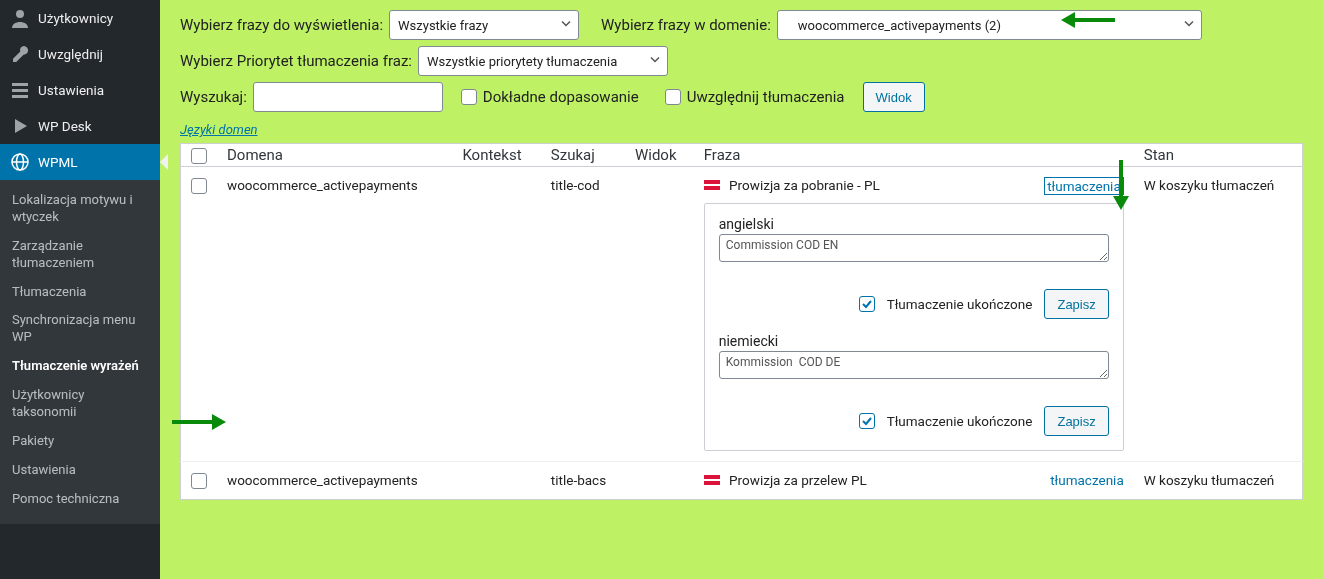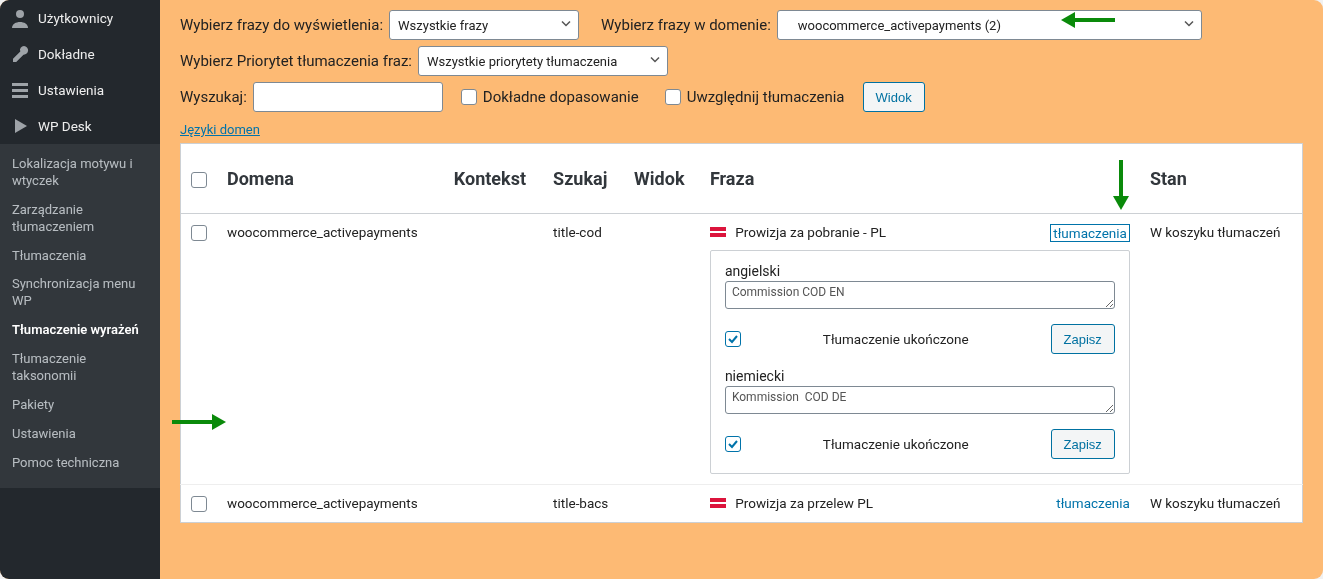--- a/index.html
+++ b/index.html
@@ -1,17 +1,17 @@
 <!DOCTYPE html>
 <html><head>
 <meta charset="utf-8">
 <style>
   * { box-sizing: border-box; }
   html, body { margin:0; padding:0; font-family: -apple-system, BlinkMacSystemFont, "Segoe UI", Roboto, Arial, sans-serif; font-size:13px; color:#222; background:#f1f1f1;}
-  .app { display:flex; width:1323px; height:579px; overflow:hidden; background:#fdba74;border-radius:9px;}
+  .app { display:flex; width:1323px; height:579px; overflow:hidden; background:#bef264;}
   
   .sidebar { width:160px; background:#23282d; color:#eee; flex-shrink:0; }
   .side-item { display:flex; align-items:center; padding:8px 10px; color:#eee; font-size:13.5px; cursor:pointer;}
   .side-item .icon { width:20px; height:20px; margin-right:8px; color:rgba(240,245,250,.6); display:flex; align-items:center; justify-content:center;}
   .side-item.active { background:#0073aa; color:#fff; position:relative;}
   .side-item.active::after{ content:""; position:absolute; right:-8px; top:50%; margin-top:-8px; border:8px solid transparent; border-right-color:#f1f1f1;}
   .submenu { background:#32373c; padding:6px 0 10px 0;}
   .sub-item { padding:6px 12px; color:rgba(240,245,250,.7); font-size:13px; line-height:1.3; cursor:pointer;}
   .sub-item.current { color:#fff; font-weight:600;}
   
@@ -21,32 +21,32 @@
   .lbl { color:#222; font-size:15px;}
   .sel { height:30px; border:1px solid #7e8993; border-radius:3px; background:#fff; padding:0 28px 0 8px; font-size:13px; position:relative; display:inline-flex; align-items:center; cursor:pointer;}
   .sel .chev { position:absolute; right:6px; top:50%; transform:translateY(-50%); pointer-events:none;}
   .sel.wide { min-width:425px;padding-left:20px; }
   .txt-input { height:30px; border:1px solid #7e8993; border-radius:3px; background:#fff; padding:0 6px; font-size:13px; width:190px;}
   .cb { width:16px; height:16px; border:1px solid #7e8993; border-radius:3px; background:#fff; display:inline-block; vertical-align:middle;}
   .btn { height:30px; border:1px solid #0071a1; border-radius:3px; background:#f3f5f6; color:#0071a1; padding:0 12px; font-size:13px; cursor:pointer;}
   .link { color:#0073aa; text-decoration:underline; cursor:pointer; font-size:13px;}
   
   .tbl { width:100%; border:1px solid #ccd0d4; background:#fff; margin-top:6px; border-collapse:collapse;}
-  .tbl th { text-align:left; font-weight:700; padding:24px 10px; border-bottom:1px solid #ccd0d4; color:#32373c; font-size:18px;}
+  .tbl th { text-align:left; font-weight:400; padding:2px 10px; border-bottom:1px solid #ccd0d4; color:#32373c; font-size:15px;}
   .tbl td { padding:10px 10px; vertical-align:top; font-size:13.5px; border-top:1px solid #eee;}
   .tbl tr.first td{ border-top:none;}
   .row-check { width:30px; text-align:center;}
   .flag { display:inline-block; width:16px; height:10px; background:#dc143c; position:relative; margin-right:6px; vertical-align:baseline;}
   .flag::before{ content:""; position:absolute; left:0; right:0; top:4px; height:2px; background:#fff;}
   .trans-link { color:#0073aa; text-decoration:none; cursor:pointer; float:right; }
   .trans-link.boxed { border:1px solid #0073aa; padding:0 2px;}
   .trans-panel { border:1px solid #ccd0d4; border-radius:2px; margin-top:10px; padding:12px 14px 14px 14px; clear:both;}
   .trans-panel .lang-lbl{ font-size:14px; color:#222; margin-bottom:2px;}
   .trans-panel textarea { width:100%; height:28px; border:1px solid #7e8993; border-radius:3px; padding:3px 6px; font-size:12px; font-family:inherit; resize:both; color:#555;}
-  .check-row { display:flex; align-items:center; justify-content:space-between; gap:12px; margin-top:12px;}
+  .check-row { display:flex; align-items:center; justify-content:flex-end; gap:12px; margin-top:24px;}
   .cb-checked { width:16px; height:16px; border:1px solid #0073aa; border-radius:3px; background:#fff; display:inline-flex; align-items:center; justify-content:center;}
   .cb-checked svg{ width:12px; height:12px;}
   
   .arrow-h { position:absolute; display:flex; align-items:center;}
   .arrow-h .shaft{ height:4px; background:#0a8a0a;}
   .arrow-h .head-l{ width:0;height:0; border-top:8px solid transparent; border-bottom:8px solid transparent; border-right:14px solid #0a8a0a;}
   .arrow-h .head-r{ width:0;height:0; border-top:8px solid transparent; border-bottom:8px solid transparent; border-left:14px solid #0a8a0a;}
   .arrow-v { position:absolute; display:flex; flex-direction:column; align-items:center;}
   .arrow-v .shaft{ width:4px; background:#0a8a0a;}
   .arrow-v .head-d{ width:0;height:0; border-left:8px solid transparent; border-right:8px solid transparent; border-top:14px solid #0a8a0a;}
@@ -66,47 +66,57 @@
           </svg>
         </span>
       <span>Użytkownicy</span>
     </div>
     <div class="side-item">
       <span class="icon">
           <svg viewBox="0 0 20 20" fill="currentColor">
             <path d="M14 2a4 4 0 00-3.7 5.5L3 14.8V18h3.2l7.3-7.3A4 4 0 1014 2z"></path>
           </svg>
         </span>
-      <span>Dokładne</span>
+      <span>Uwzględnij</span>
     </div>
     <div class="side-item">
       <span class="icon">
           <svg viewBox="0 0 20 20" fill="currentColor">
             <rect x="2" y="3" width="16" height="3"></rect>
             <rect x="2" y="9" width="16" height="3"></rect>
             <rect x="2" y="15" width="16" height="3"></rect>
           </svg>
         </span>
       <span>Ustawienia</span>
     </div>
     <div class="side-item">
       <span class="icon">
           <svg viewBox="0 0 20 20" fill="currentColor">
             <path d="M5 3l12 7-12 7z"></path>
           </svg>
         </span>
       <span>WP Desk</span>
+    </div>
+    <div class="side-item active">
+      <span class="icon" style="color:#fff;">
+          <svg viewBox="0 0 20 20" fill="none" stroke="currentColor" stroke-width="1.5">
+            <circle cx="10" cy="10" r="8"></circle>
+            <ellipse cx="10" cy="10" rx="3.5" ry="8"></ellipse>
+            <path d="M2 10h16"></path>
+          </svg>
+        </span>
+      <span>WPML</span>
     </div>
     <div class="submenu">
       <div class="sub-item">Lokalizacja motywu i wtyczek</div>
       <div class="sub-item">Zarządzanie tłumaczeniem</div>
       <div class="sub-item">Tłumaczenia</div>
       <div class="sub-item">Synchronizacja menu WP</div>
       <div class="sub-item current">Tłumaczenie wyrażeń</div>
-      <div class="sub-item">Tłumaczenie taksonomii</div>
+      <div class="sub-item">Użytkownicy taksonomii</div>
       <div class="sub-item">Pakiety</div>
       <div class="sub-item">Ustawienia</div>
       <div class="sub-item">Pomoc techniczna</div>
     </div>
   </div>
 
   <div class="main">
     <div class="filters">
       <div class="row">
         <span class="lbl">Wybierz frazy do wyświetlenia:</span>
@@ -139,21 +149,21 @@
         <input class="txt-input" style="">
         <span style="width:6px"></span>
         <span class="cb"></span>
         <span class="lbl">Dokładne dopasowanie</span>
         <span style="width:14px"></span>
         <span class="cb"></span>
         <span class="lbl">Uwzględnij tłumaczenia</span>
         <span style="width:6px"></span>
         <button class="btn">Widok</button>
       </div>
-      <div class="row" style="margin-top:10px;">
+      <div class="row" style="margin-top:10px;font-style:italic;">
         <a class="link">Języki domen</a>
       </div>
     </div>
 
     <table class="tbl">
       <thead>
         <tr>
           <th class="row-check"><span class="cb"></span></th>
           <th>Domena</th>
           <th>Kontekst</th>

